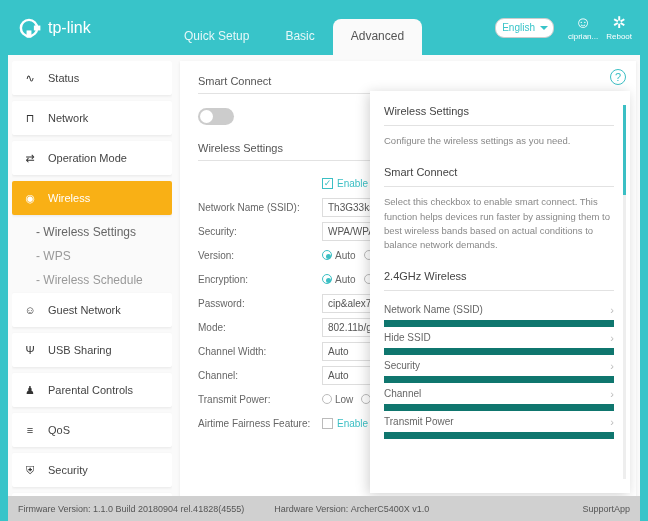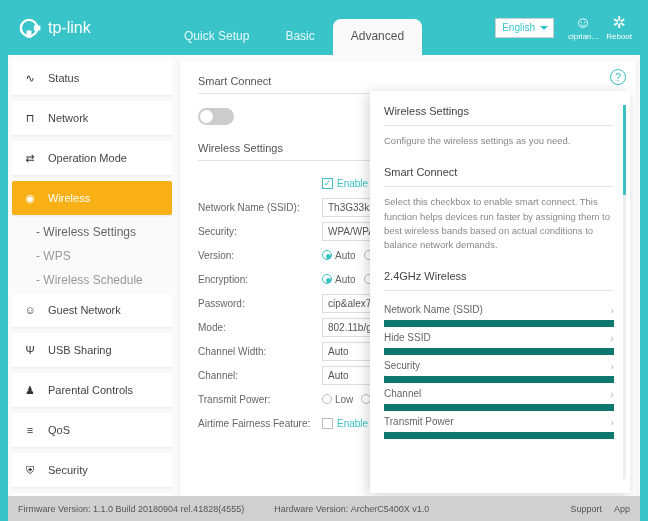--- a/index.html
+++ b/index.html
@@ -4,21 +4,21 @@
 <style>
   * { box-sizing: border-box; margin: 0; padding: 0; font-family: "Segoe UI", Arial, sans-serif; }
   body { width: 648px; height: 521px; background: #38c4c9; overflow: hidden; position: relative; }
 
   .header { height: 55px; display: flex; align-items: center; padding: 0 12px; }
   .logo { display: flex; align-items: center; color: #fff; font-size: 16px; font-weight: 500; gap: 6px; width: 150px; padding-left: 4px; }
   .logo svg { width: 26px; height: 26px; }
   .main-tabs { display: flex; height: 100%; align-items: flex-end; flex: 1; padding-left: 4px; }
   .main-tab { padding: 10px 18px 12px 18px; color: #e6f8f9; font-size: 12px; cursor: pointer; }
   .main-tab.active { background: #fafafa; color: #555; border-radius: 8px 8px 0 0; }
-  .lang-sel { background: #fff; border: 1px solid #ccc; border-radius: 0; height: 20px; font-size: 10px; color: #38c4c9; padding: 0 18px 0 6px; position: relative; cursor: pointer; display: flex; align-items: center; margin-right: 10px; }
+  .lang-sel { background: #fff; border: 1px solid #ccc; border-radius: 9px; height: 20px; font-size: 10px; color: #38c4c9; padding: 0 18px 0 6px; position: relative; cursor: pointer; display: flex; align-items: center; margin-right: 10px; }
   .lang-sel::after { content: ""; position: absolute; right: 5px; top: 7px; border: 4px solid transparent; border-top: 4px solid #38c4c9; }
   .hdr-icon { color: #fff; font-size: 8px; text-align: center; margin: 0 4px; cursor: pointer; }
   .hdr-icon .ic { display: block; font-size: 16px; line-height: 18px; }
 
   .workspace { position: absolute; top: 55px; left: 8px; right: 8px; bottom: 20px; background: #fafafa; }
 
   .sidebar { position: absolute; left: 4px; top: 6px; width: 160px; bottom: 4px; overflow: hidden; }
   .sb-item { background: #fff; box-shadow: 0 1px 3px rgba(0,0,0,0.08); border-radius: 2px; margin-bottom: 6px; height: 34px; display: flex; align-items: center; padding: 0 10px; gap: 10px; font-size: 11px; color: #444; cursor: pointer; }
   .sb-item.active { background: #f9b015; color: #fff; }
   .sb-item .ic { width: 16px; text-align: center; color: #333; }
@@ -45,21 +45,21 @@
   .popover { position: absolute; top: 30px; right: 6px; bottom: 4px; width: 260px; background: #fff; box-shadow: -2px 2px 12px rgba(0,0,0,0.18); padding: 14px 16px 10px 14px; overflow: hidden; }
   .popover .scroll-ind { position: absolute; right: 4px; top: 14px; bottom: 14px; width: 3px; background: #eee; }
   .popover .scroll-ind::after { content: ""; position: absolute; top: 0; left: 0; width: 3px; height: 90px; background: #3bbfc4; }
   .pop-title { font-size: 11px; color: #444; padding-bottom: 8px; border-bottom: 1px solid #e2e2e2; margin-bottom: 8px; }
   .pop-text { font-size: 9.5px; color: #888; line-height: 1.5; margin-bottom: 18px; }
   .pop-item { display: flex; justify-content: space-between; align-items: center; font-size: 10px; color: #666; height: 28px; border-bottom: 7px solid #0f766e; cursor: pointer; }
   .pop-item .chev { color: #bbb; font-size: 11px; }
 
   .footer { position: absolute; left: 8px; right: 8px; bottom: 0; height: 25px; background: #d0d0d0; display: flex; align-items: center; font-size: 9px; color: #555; padding: 0 10px; }
   .footer .spacer { flex: 1; }
-  .footer a { color: #555; margin-left: 12px; cursor: pointer; }
+  .footer a { color: #555; cursor: pointer; }
 </style>
 </head>
 <body>
 
 <div class="header">
   <div class="logo">
     <svg viewBox="0 0 32 32">
         <circle cx="16" cy="16" r="10" fill="none" stroke="#fff" stroke-width="3"></circle>
         <rect x="13" y="19" width="6" height="9" fill="#fff"></rect>
         <rect x="22" y="13" width="8" height="6" fill="#fff"></rect>

